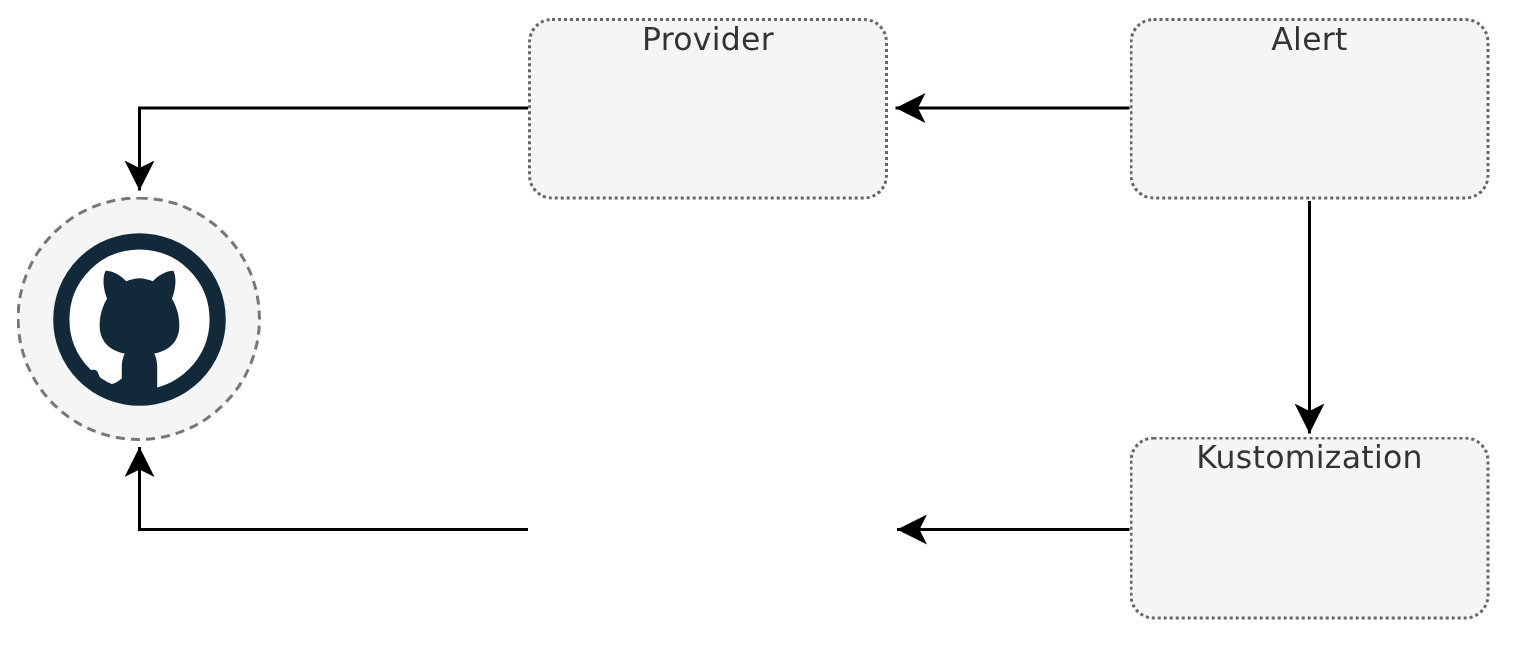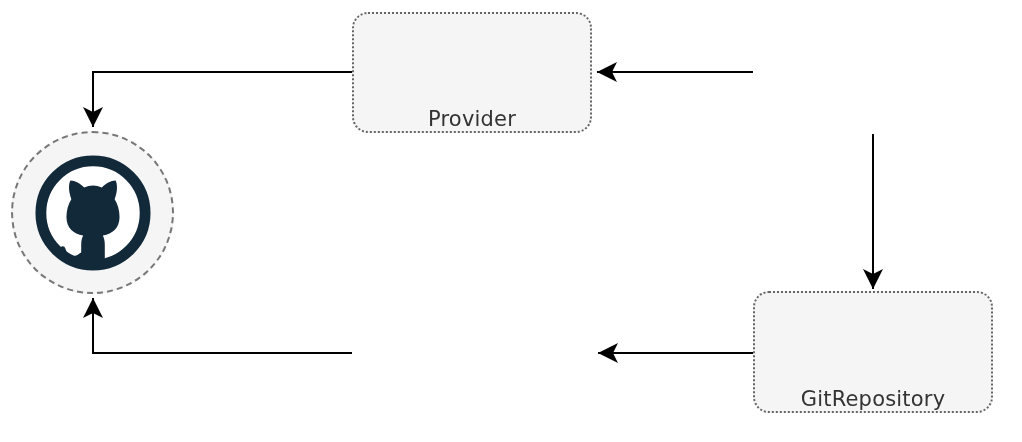--- a/index.html
+++ b/index.html
@@ -2,21 +2,21 @@
 <html><head>
 <meta charset="utf-8">
 <style>
   html,body { margin:0; padding:0; background:#ffffff; }
   body { width:1022px; height:442px; font-family:"DejaVu Sans","Liberation Sans",sans-serif; }
   .canvas { position:relative; width:1022px; height:442px; overflow:hidden; background:#ffffff; }
 
   .node {
     position:absolute; box-sizing:border-box;
     background:#f5f5f5; border:2px dotted #666666; border-radius:16px;
-    display:flex; align-items:flex-end; justify-content:center;
+    display:flex; align-items:flex-start; justify-content:center;
     font-size:21px; color:#333333; letter-spacing:0.2px;
   }
   #node-provider      { left:352px; top:12px;  width:240px; height:121px; }
   #node-alert         { left:753px; top:12px;  width:240px; height:121px; }
   #node-gitrepository { left:353px; top:291px; width:240px; height:122px; }
   #node-kustomization { left:753px; top:291px; width:240px; height:122px; }
 
   .github-circle {
     position:absolute; left:11px; top:131px; width:163px; height:163px;
     box-sizing:border-box; background:#f5f5f5;
@@ -53,22 +53,25 @@
         C 48 88 49 85 50 83
         C 40 81 33 75 33 64
         Z"></path>
       <path fill="none" stroke="#12293a" stroke-width="6" stroke-linecap="round" d="M 49 103 C 41 110 32 107 29 97"></path>
     </svg>
   </div>
 
   <div class="node" id="node-provider">
     <span>Provider</span>
   </div>
+  <div class="node" id="node-alert">
+    <span>Alert</span>
+  </div>
   <div class="node" id="node-kustomization">
-    <span>GitRepository</span>
+    <span>Kustomization</span>
   </div>
 
   <svg class="edges" width="1022" height="442" viewBox="0 0 1022 442">
     <defs>
       <marker id="arrow" viewBox="0 0 12 12" refX="12" refY="6" markerWidth="10" markerHeight="10" orient="auto">
         <path d="M0,0 L12,6 L0,12 L3,6 Z" fill="#000000"></path>
       </marker>
     </defs>
     <path d="M753,72 L597,72" stroke="#000000" stroke-width="2" fill="none" marker-end="url(#arrow)"></path>
     <path d="M352,72 L93,72 L93,127" stroke="#000000" stroke-width="2" fill="none" marker-end="url(#arrow)"></path>

